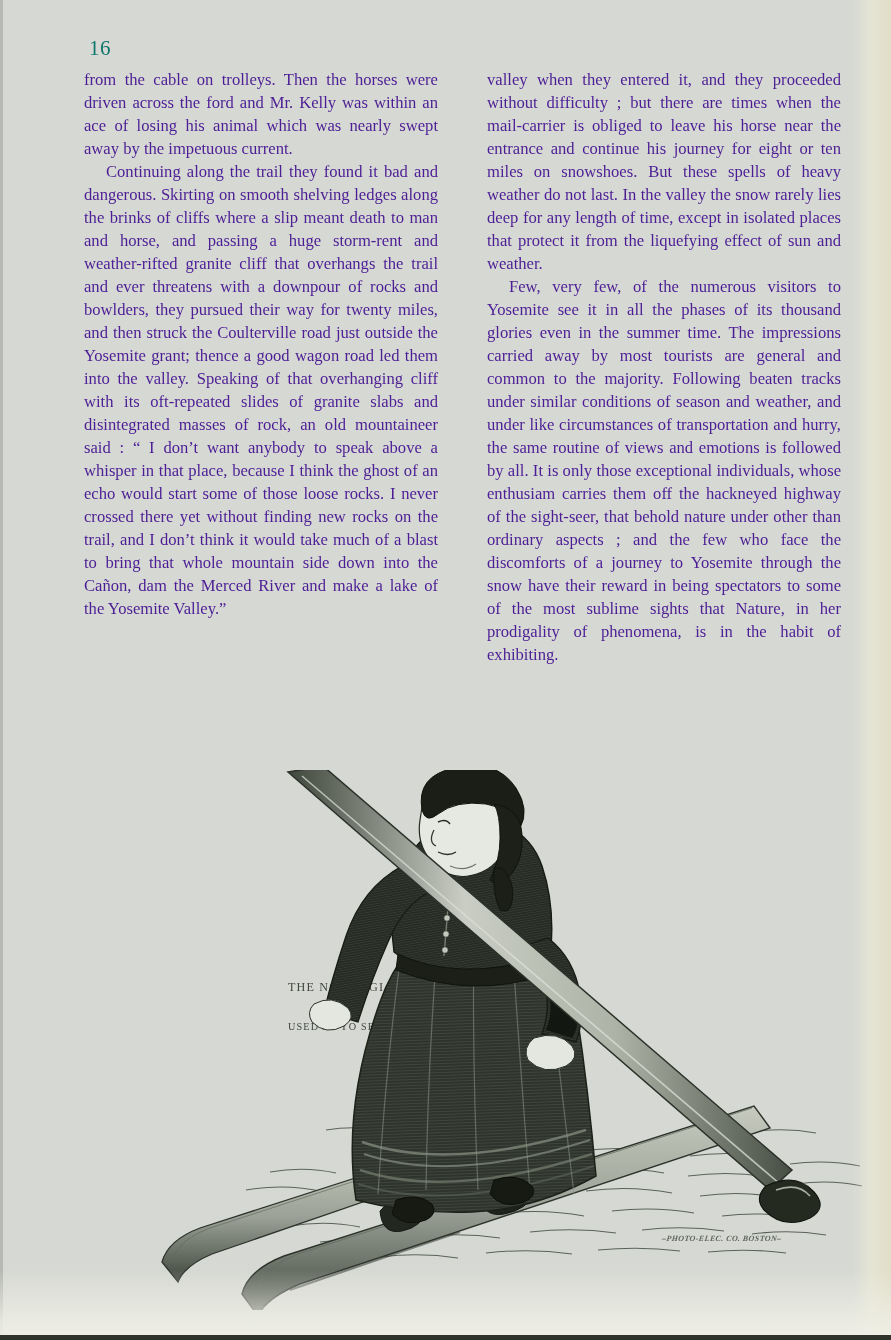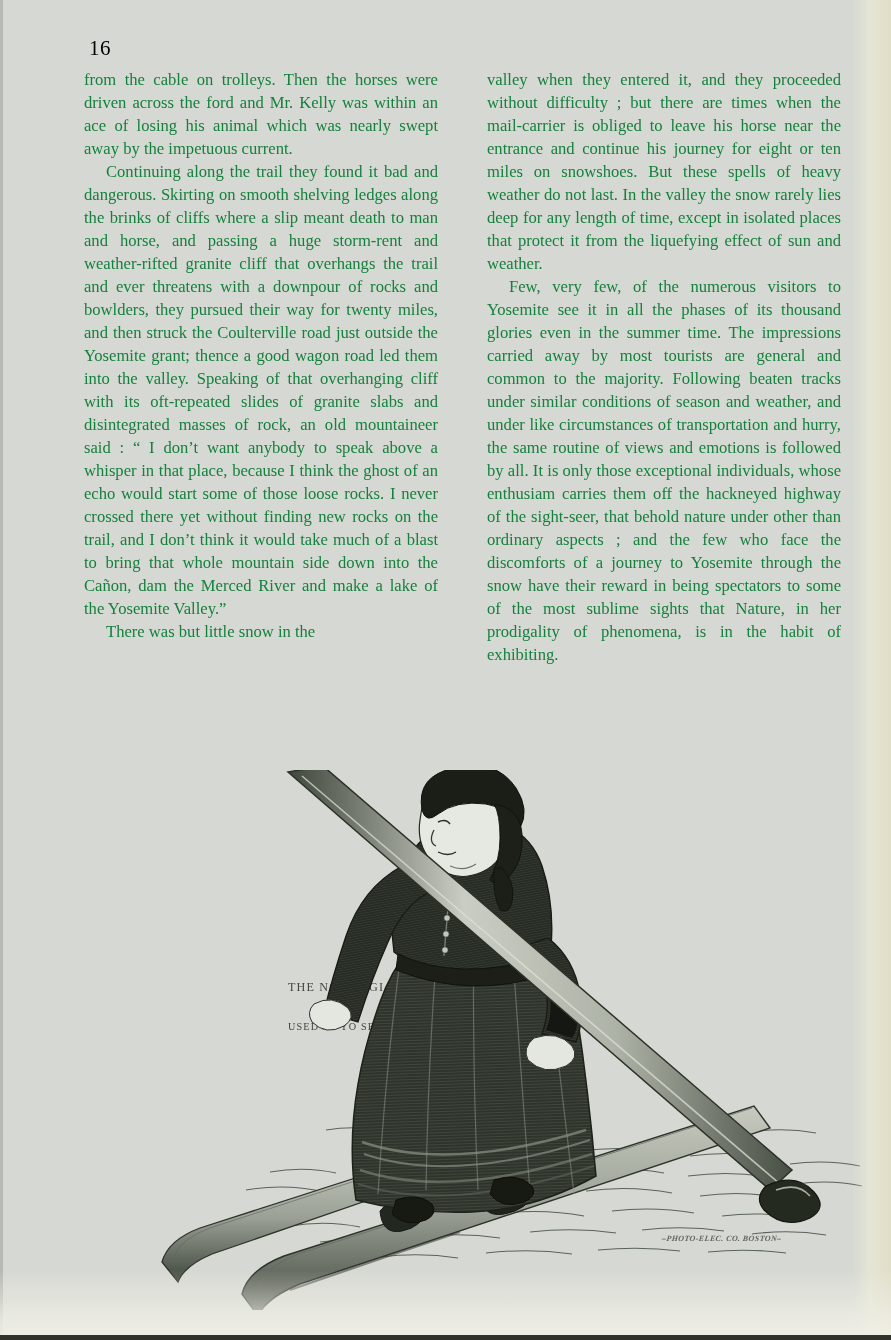--- a/index.html
+++ b/index.html
@@ -45,36 +45,36 @@
     background: rgba(90,96,86,0.25);
   }
 
   
   .folio {
     position: absolute;
     left: 89px;
     top: 36px;
     font-size: 21px;
     letter-spacing: 0.5px;
-    color: #000000;
+    color: #0f766e;
   }
   .columns {
     position: absolute;
     left: 84px;
     top: 68px;
     width: 722px;
   }
   .col {
     position: absolute;
     top: 0;
     font-size: 16.6px;
     line-height: 23.0px;
     text-align: justify;
     text-justify: inter-word;
-    color: #15803d;
+    color: #4c1d95;
     -webkit-font-smoothing: none;
   }
   .col-left  { left: 0px;   width: 354px; }
   .col-right { left: 368px; width: 354px; margin-left: 35px; }
   .col p { margin: 0; text-indent: 0; }
   .col p.indent { text-indent: 22px; }
 
   
   .figure {
     position: absolute;
@@ -121,21 +121,20 @@
 
   <div class="edge-left"></div>
 
   <div class="folio">16</div>
 
   <div class="columns">
 
     <div class="col col-left">
       <p>from the cable on trolleys.  Then the horses were driven across the ford and Mr. Kelly was within an ace of losing his animal which was nearly swept away by the impetuous current.</p>
       <p class="indent">Continuing along the trail they found it bad and dangerous.  Skirting on smooth shelving ledges along the brinks of cliffs where a slip meant death to man and horse, and passing a huge storm-rent and weather-rifted granite cliff that overhangs the trail and ever threatens with a downpour of rocks and bowlders, they pursued their way for twenty miles, and then struck the Coulterville road just outside the Yosemite grant; thence a good wagon road led them into the valley.  Speaking of that overhanging cliff with its oft-repeated slides of granite slabs and disintegrated masses of rock, an old mountaineer said : “ I don’t want anybody to speak above a whisper in that place, because I think the ghost of an echo would start some of those loose rocks.  I never crossed there yet without finding new rocks on the trail, and I don’t think it would take much of a blast to bring that whole mountain side down into the Cañon, dam the Merced River and make a lake of the Yosemite Valley.”</p>
-      <p class="indent">There was but little snow in the</p>
     </div>
 
     <div class="col col-right">
       <p>valley when they entered it, and they proceeded without difficulty ; but there are times when the mail-carrier is obliged to leave his horse near the entrance and continue his journey for eight or ten miles on snowshoes.  But these spells of heavy weather do not last.  In the valley the snow rarely lies deep for any length of time, except in isolated places that protect it from the liquefying effect of sun and weather.</p>
       <p class="indent">Few, very few, of the numerous visitors to Yosemite see it in all the phases of its thousand glories even in the summer time.  The impressions carried away by most tourists are general and common to the majority.  Following beaten tracks under similar conditions of season and weather, and under like circumstances of transportation and hurry, the same routine of views and emotions is followed by all.  It is only those exceptional individuals, whose enthusiam carries them off the hackneyed highway of the sight-seer, that behold nature under other than ordinary aspects ; and the few who face the discomforts of a journey to Yosemite through the snow have their reward in being spectators to some of the most sublime sights that Nature, in her prodigality of phenomena, is in the habit of exhibiting.</p>
     </div>
 
   </div>
 
   <div class="figure">

